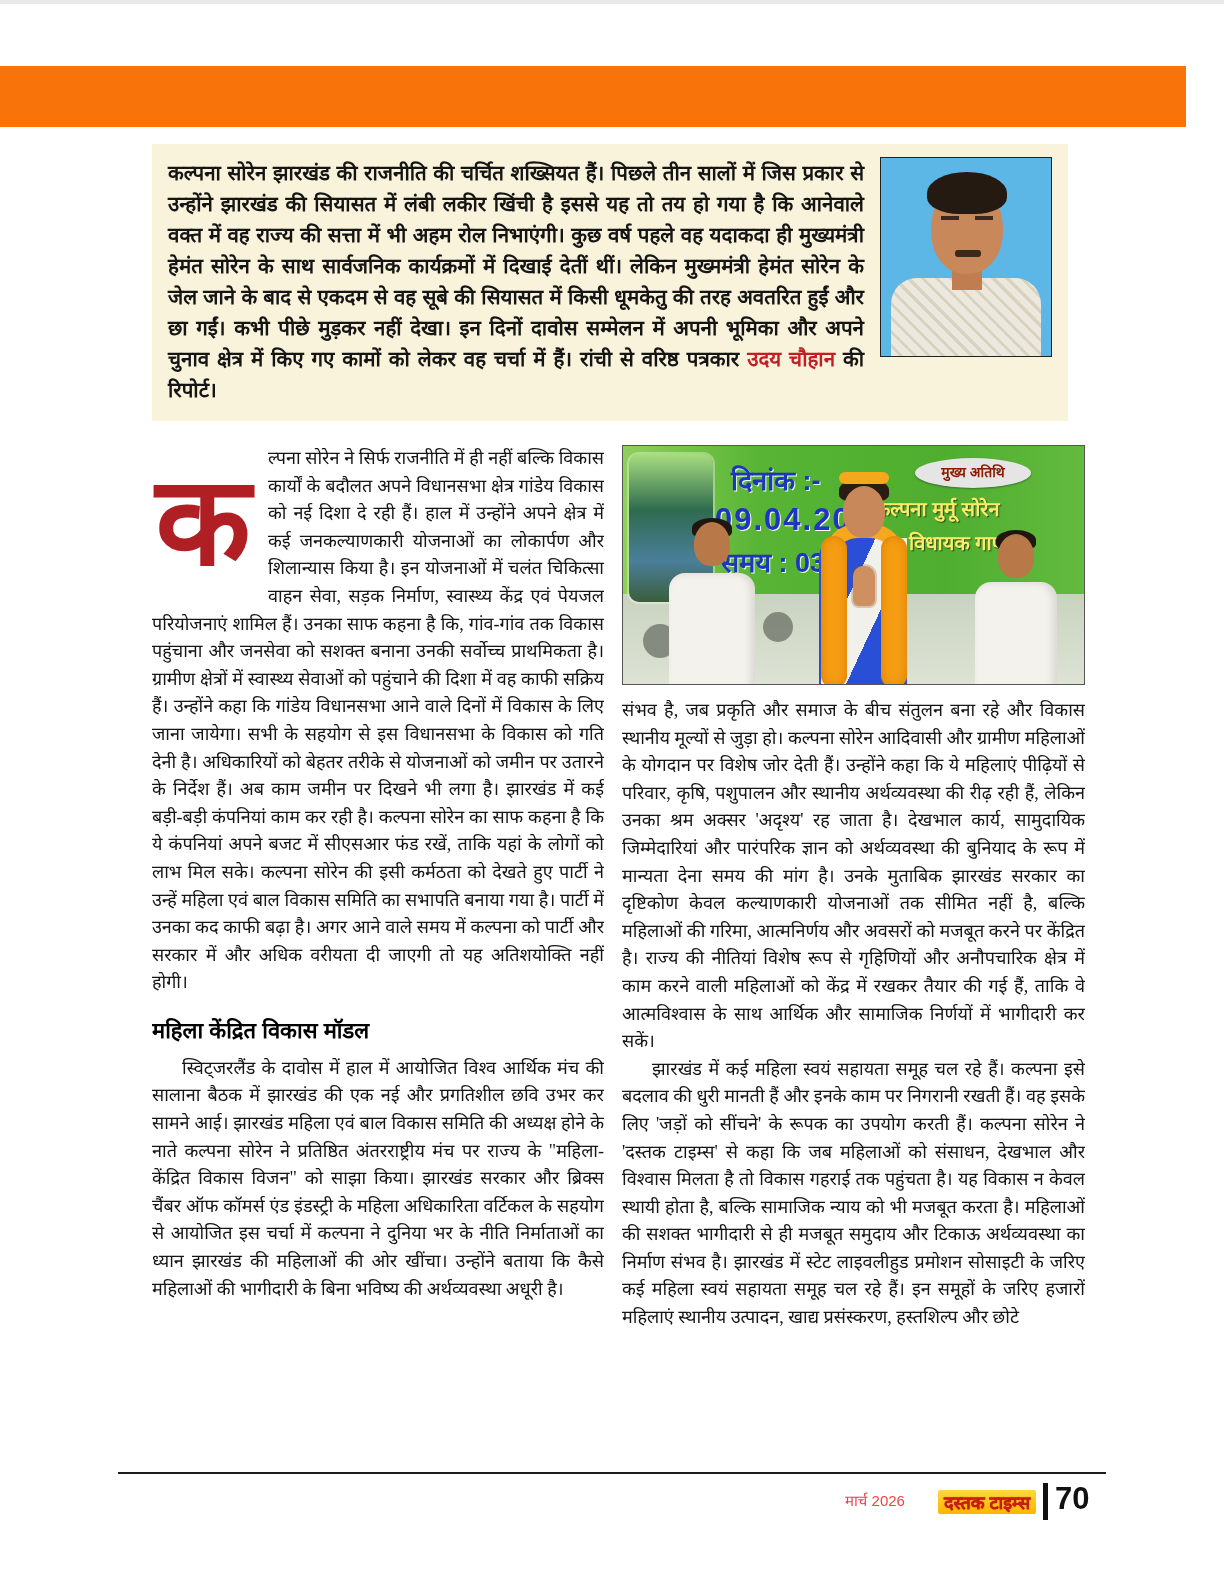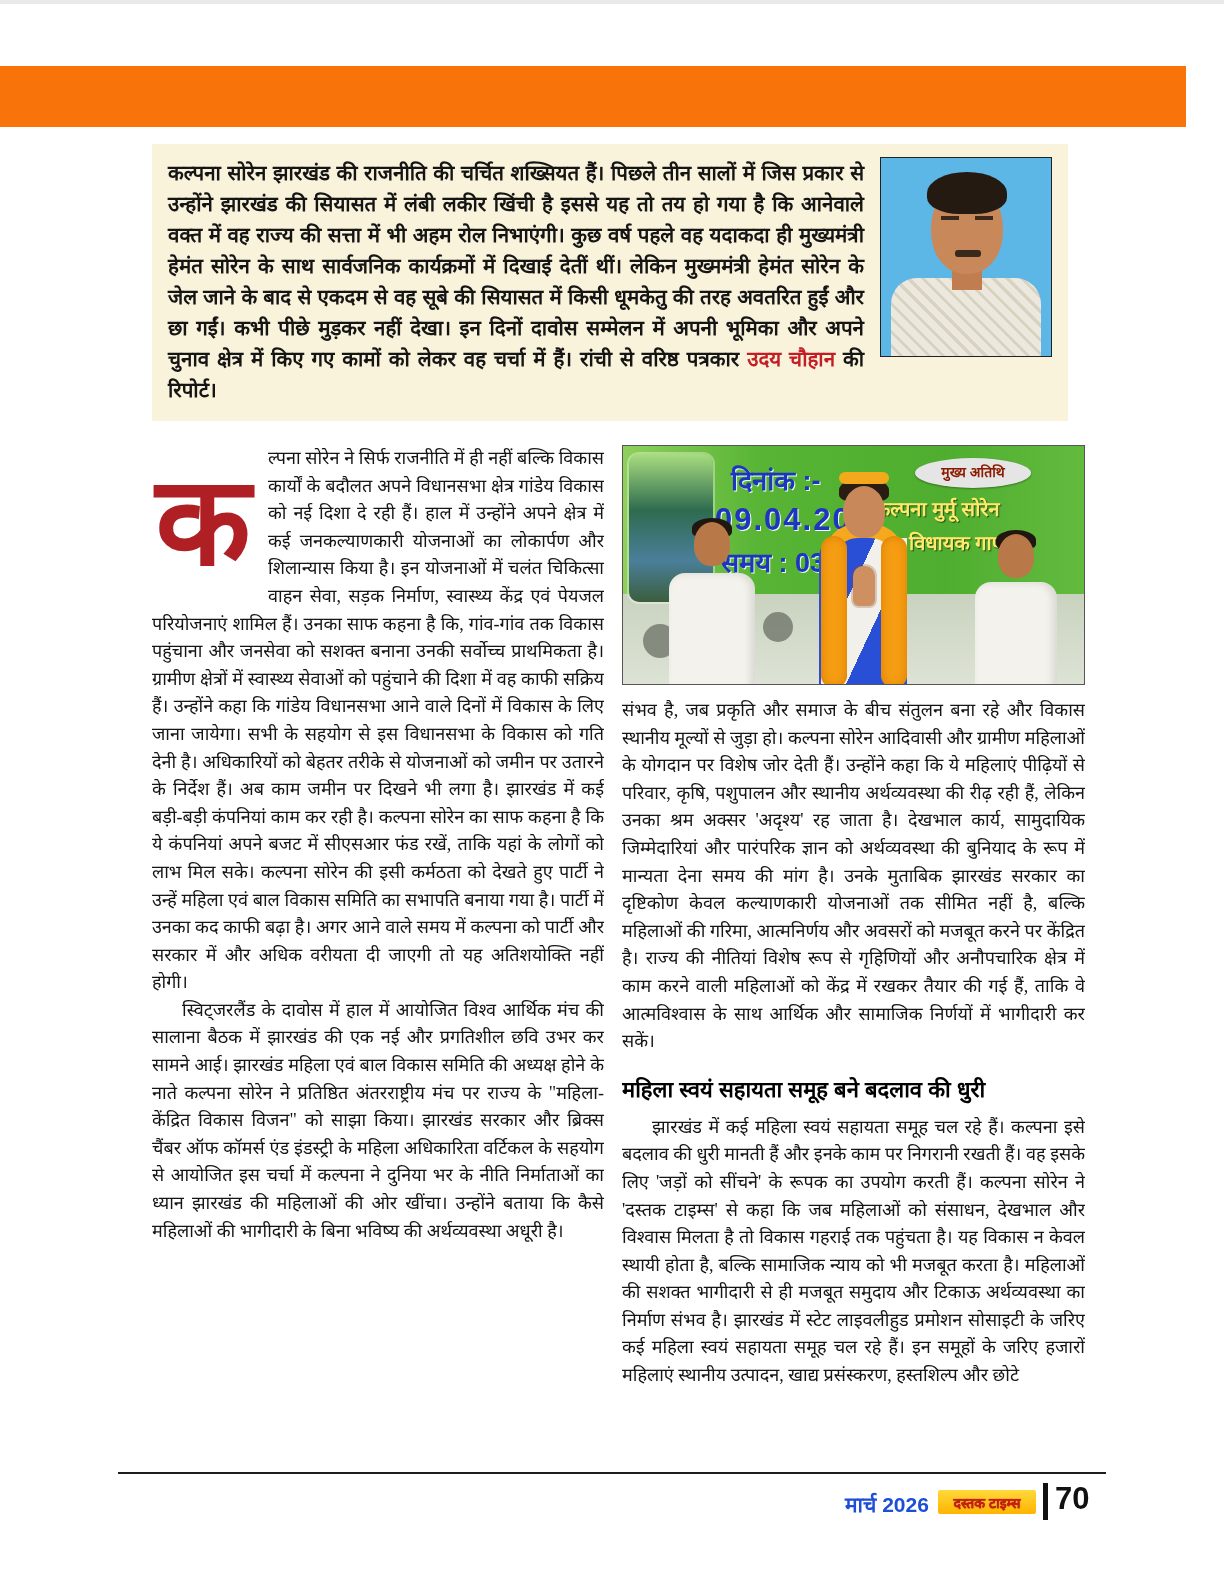--- a/index.html
+++ b/index.html
@@ -89,24 +89,24 @@
                 border-radius:13px;box-shadow:inset 0 0 10px #d97c00;}
   .ep-garland-top{position:absolute;left:18px;top:44px;width:82px;height:34px;background:transparent;
                   border:14px solid #f6a81f;border-bottom:none;border-radius:50px 50px 0 0;box-sizing:border-box;}
   .ep-hands{position:absolute;left:48px;top:86px;width:22px;height:40px;background:#cf9061;
             border-radius:10px 10px 6px 6px;box-shadow:0 0 0 2px rgba(130,70,30,.25);}
   .ep-crowd{position:absolute;border-radius:50%;background:#6b6f66;opacity:.75;}
 
   
   .footer-rule{position:absolute;left:118px;top:1468px;width:988px;height:2px;background:#1c1c1c;}
   .footer-date{position:absolute;left:845px;top:1486px;font-family:"Liberation Sans",sans-serif;
-               font-weight:bold;font-size:21px;color:#1d4ed8;}
+               font-weight:normal;font-size:15px;color:#ef4444;}
   .footer-logo{position:absolute;left:938px;top:1486px;width:98px;height:24px;
                background:linear-gradient(180deg,#ffd83a,#ffb400);color:#CE1A12;
-               font-family:"Liberation Sans",sans-serif;font-weight:bold;font-size:14px;
+               font-family:"Liberation Sans",sans-serif;font-weight:bold;font-size:18px;
                display:flex;align-items:center;justify-content:center;border-radius:2px;
                text-shadow:0 0 1px #7e0d08;}
   .footer-vbar{position:absolute;left:1043px;top:1479px;width:5px;height:37px;background:#111;}
   .footer-page{position:absolute;left:1055px;top:1477px;font-family:"Liberation Sans",sans-serif;
                font-weight:bold;font-size:31px;color:#111;}
 </style>
 </head>
 <body>
 
 <div class="page">
@@ -120,20 +120,21 @@
       <div class="p-head"></div>
       <div class="p-hair"></div>
       <div class="p-brows"></div>
       <div class="p-mustache"></div>
     </div>
     <span>कल्पना सोरेन झारखंड की राजनीति की चर्चित शख्सियत हैं। पिछले तीन सालों में जिस प्रकार से उन्होंने झारखंड की सियासत में लंबी लकीर खिंची है इससे यह तो तय हो गया है कि आनेवाले वक्त में वह राज्य की सत्ता में भी अहम रोल निभाएंगी। कुछ वर्ष पहले वह यदाकदा ही मुख्यमंत्री हेमंत सोरेन के साथ सार्वजनिक कार्यक्रमों में दिखाई देतीं थीं। लेकिन मुख्ममंत्री हेमंत सोरेन के जेल जाने के बाद से एकदम से वह सूबे की सियासत में किसी धूमकेतु की तरह अवतरित हुईं और छा गईं। कभी पीछे मुड़कर नहीं देखा। इन दिनों दावोस सम्मेलन में अपनी भूमिका और अपने चुनाव क्षेत्र में किए गए कामों को लेकर वह चर्चा में हैं। रांची से वरिष्ठ पत्रकार </span><span class="reporter">उदय चौहान</span><span> की रिपोर्ट।</span>
   </div>
 
   <div class="col col-left">
     <p class="para"><span class="dropcap">क</span><span>ल्पना सोरेन ने सिर्फ राजनीति में ही नहीं बल्कि विकास कार्यों के बदौलत अपने विधानसभा क्षेत्र गांडेय विकास को नई दिशा दे रही हैं। हाल में उन्होंने अपने क्षेत्र में कई जनकल्याणकारी योजनाओं का लोकार्पण और शिलान्यास किया है। इन योजनाओं में चलंत चिकित्सा वाहन सेवा, सड़क निर्माण, स्वास्थ्य केंद्र एवं पेयजल परियोजनाएं शामिल हैं। उनका साफ कहना है कि, गांव-गांव तक विकास पहुंचाना और जनसेवा को सशक्त बनाना उनकी सर्वोच्च प्राथमिकता है। ग्रामीण क्षेत्रों में स्वास्थ्य सेवाओं को पहुंचाने की दिशा में वह काफी सक्रिय हैं। उन्होंने कहा कि गांडेय विधानसभा आने वाले दिनों में विकास के लिए जाना जायेगा। सभी के सहयोग से इस विधानसभा के विकास को गति देनी है। अधिकारियों को बेहतर तरीके से योजनाओं को जमीन पर उतारने के निर्देश हैं। अब काम जमीन पर दिखने भी लगा है। झारखंड में कई बड़ी-बड़ी कंपनियां काम कर रही है। कल्पना सोरेन का साफ कहना है कि ये कंपनियां अपने बजट में सीएसआर फंड रखें, ताकि यहां के लोगों को लाभ मिल सके। कल्पना सोरेन की इसी कर्मठता को देखते हुए पार्टी ने उन्हें महिला एवं बाल विकास समिति का सभापति बनाया गया है। पार्टी में उनका कद काफी बढ़ा है। अगर आने वाले समय में कल्पना को पार्टी और सरकार में और अधिक वरीयता दी जाएगी तो यह अतिशयोक्ति नहीं होगी।</span></p>
+    <h3 class="subhead">महिला केंद्रित विकास मॉडल</h3>
     <p class="para indent">स्विट्जरलैंड के दावोस में हाल में आयोजित विश्व आर्थिक मंच की सालाना बैठक में झारखंड की एक नई और प्रगतिशील छवि उभर कर सामने आई। झारखंड  महिला एवं बाल विकास समिति की अध्यक्ष होने के नाते कल्पना सोरेन ने प्रतिष्ठित अंतरराष्ट्रीय मंच पर राज्य के "महिला-केंद्रित विकास विजन" को साझा किया। झारखंड सरकार और ब्रिक्स चैंबर ऑफ कॉमर्स एंड इंडस्ट्री के महिला अधिकारिता वर्टिकल के सहयोग से आयोजित इस चर्चा में कल्पना ने दुनिया भर के नीति निर्माताओं का ध्यान झारखंड की महिलाओं की ओर खींचा। उन्होंने बताया कि कैसे महिलाओं की भागीदारी के बिना भविष्य की अर्थव्यवस्था अधूरी है।</p>
   </div>
 
   <div class="col col-right">
     <div class="event-photo">
       <div class="ep-banner"></div>
       <div class="ep-floor"></div>
       <div class="ep-scene"></div>
       <div class="ep-crowd" style="left:20px;top:178px;width:34px;height:34px;"></div>
       <div class="ep-crowd" style="left:140px;top:166px;width:30px;height:30px;"></div>
@@ -161,21 +162,20 @@
         <div class="ep-garland-top"></div>
         <div class="ep-garland-l"></div>
         <div class="ep-garland-r"></div>
         <div class="ep-w-hair"></div>
         <div class="ep-w-crown"></div>
         <div class="ep-w-head"></div>
         <div class="ep-hands"></div>
       </div>
     </div>
     <p class="para">संभव है, जब प्रकृति और समाज के बीच संतुलन बना रहे और विकास स्थानीय मूल्यों से जुड़ा हो। कल्पना सोरेन आदिवासी और ग्रामीण महिलाओं के योगदान पर विशेष जोर देती हैं। उन्होंने कहा कि ये महिलाएं पीढ़ियों से परिवार, कृषि, पशुपालन और स्थानीय अर्थव्यवस्था की रीढ़ रही हैं, लेकिन उनका श्रम अक्सर 'अदृश्य' रह जाता है। देखभाल कार्य, सामुदायिक जिम्मेदारियां और पारंपरिक ज्ञान को अर्थव्यवस्था की बुनियाद के रूप में मान्यता देना समय की मांग है। उनके मुताबिक झारखंड सरकार का दृष्टिकोण केवल कल्याणकारी योजनाओं तक सीमित नहीं है, बल्कि महिलाओं की गरिमा, आत्मनिर्णय और अवसरों को मजबूत करने पर केंद्रित है। राज्य की नीतियां विशेष रूप से गृहिणियों और अनौपचारिक क्षेत्र में काम करने वाली महिलाओं को केंद्र में रखकर तैयार की गई हैं, ताकि वे आत्मविश्वास के साथ आर्थिक और सामाजिक निर्णयों में भागीदारी कर सकें।</p>
-    <h3 class="subhead">महिला स्वयं सहायता समूह बने बदलाव की धुरी</h3>
     <p class="para indent">झारखंड में कई महिला स्वयं सहायता समूह चल रहे हैं। कल्पना इसे बदलाव की धुरी मानती हैं और इनके काम पर निगरानी रखती हैं। वह इसके लिए 'जड़ों को सींचने' के रूपक का उपयोग करती हैं। कल्पना सोरेन ने 'दस्तक टाइम्स' से कहा कि जब महिलाओं को संसाधन, देखभाल और विश्वास मिलता है तो विकास गहराई तक पहुंचता है। यह विकास न केवल स्थायी होता है, बल्कि सामाजिक न्याय को भी मजबूत करता है। महिलाओं की सशक्त भागीदारी से ही मजबूत समुदाय और टिकाऊ अर्थव्यवस्था का निर्माण संभव है। झारखंड में स्टेट लाइवलीहुड प्रमोशन सोसाइटी के जरिए कई महिला स्वयं सहायता समूह चल रहे हैं। इन समूहों के जरिए हजारों महिलाएं स्थानीय उत्पादन, खाद्य प्रसंस्करण, हस्तशिल्प और छोटे</p>
   </div>
 
   <div class="footer-rule"></div>
   <div class="footer-date">मार्च 2026</div>
   <div class="footer-logo">दस्तक टाइम्स</div>
   <div class="footer-vbar"></div>
   <div class="footer-page">70</div>
 
 </div>

